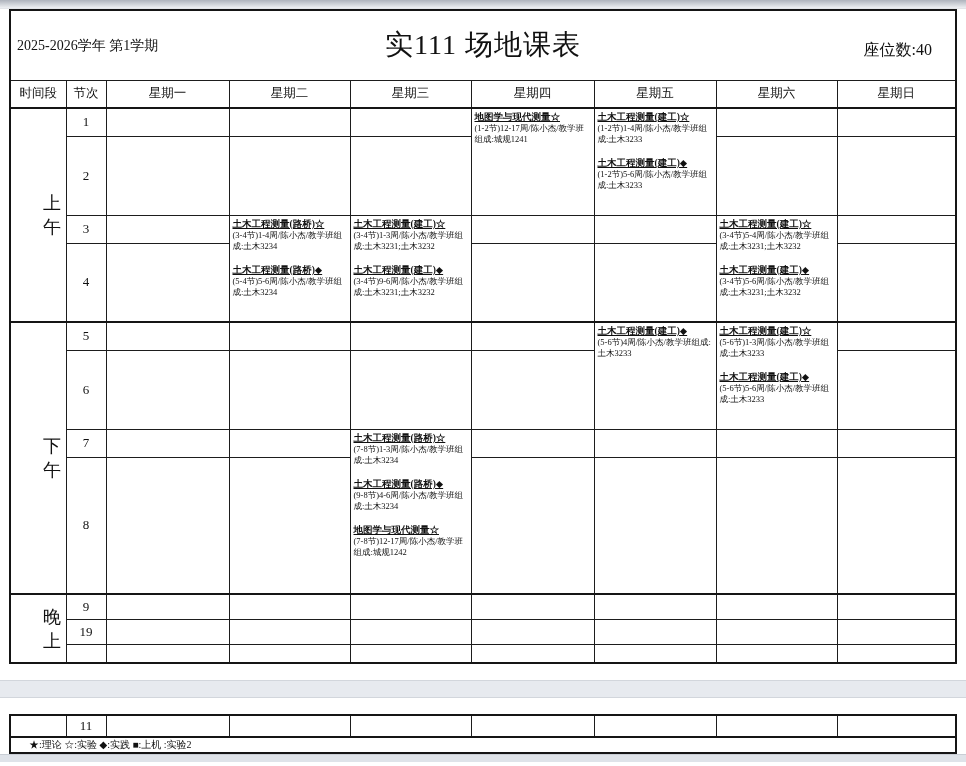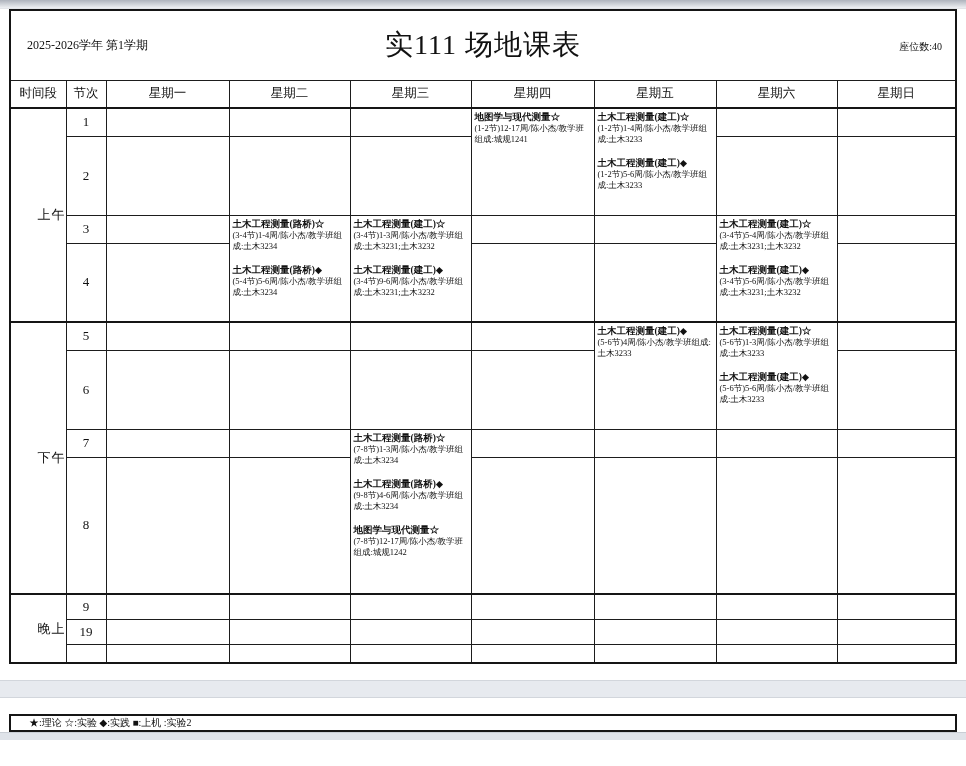--- a/index.html
+++ b/index.html
@@ -25,54 +25,54 @@
     border: 1px solid #1d1d1d;
     overflow: hidden;
   }
   td.titlebar {
     border-bottom: 2px solid #151515;
     height: 70px;
     position: relative;
   }
   .tb-wrap { position: relative; width: 100%; height: 100%; }
   .semester {
-    position: absolute; left: 16px; top: 26px;
-    font-size: 12px; white-space: nowrap;
+    position: absolute; left: 6px; top: 26px;
+    font-size: 14px; white-space: nowrap;
   }
   .big-title {
     position: absolute; left: 0; right: 0; top: 15px;
     text-align: center;
     font-size: 28px; font-weight: normal; letter-spacing: 1px;
     white-space: nowrap;
   }
   .seats {
-    position: absolute; right: 13px; top: 29px;
-    font-size: 10px; white-space: nowrap; text-align: right;
+    position: absolute; right: 23px; top: 29px;
+    font-size: 16px; white-space: nowrap; text-align: right;
   }
   tr.head td {
     border-bottom: 2px solid #151515;
     text-align: center; vertical-align: middle;
     font-size: 12.5px;
     height: 28px;
   }
   tr.sec-top td { border-top: 2px solid #151515; }
   td.tcell {
-    text-align: right; vertical-align: middle;
-    font-size: 13px; letter-spacing: 1px;
+    text-align: left; vertical-align: middle;
+    font-size: 18px; letter-spacing: 1px; padding-left: 32px;
   }
   td.pcell {
     text-align: center; vertical-align: middle;
     font-size: 13px;
   }
   td.ccell {
     vertical-align: top; text-align: left;
     padding: 2px 3px 0 3px;
     word-break: break-all;
   }
-  .course { font-weight: bold; font-size: 9.5px; line-height: 12px; }
+  .course { font-weight: bold; font-size: 9.5px; line-height: 12px; text-decoration: underline; }
   .detail { font-size: 8.5px; line-height: 11px; }
   .entry + .entry { margin-top: 12px; }
   .gap-white-a { height: 16px; background: #fff; }
   .gap-band {
     height: 18px;
     background: #e7eaef;
     border-top: 1px solid #d2d6dc;
     border-bottom: 1px solid #d2d6dc;
   }
   .gap-white-b { height: 16px; background: #fff; }
@@ -332,19 +332,30 @@
       <col style="width:40px">
     <col style="width:123px">
       <col style="width:121px">
       <col style="width:121px">
     <col style="width:123px">
       <col style="width:122px">
       <col style="width:121px">
     <col style="width:119px">
   </colgroup>
   <tbody>
+      <tr style="height:22px">
+    <td class="tcell"></td>
+    <td class="pcell">11</td>
+    <td class="ccell"></td>
+    <td class="ccell"></td>
+    <td class="ccell"></td>
+    <td class="ccell"></td>
+    <td class="ccell"></td>
+    <td class="ccell"></td>
+    <td class="ccell"></td>
+  </tr>
   <tr>
     <td class="legend-cell" colspan="9">★:理论 ☆:实验 ◆:实践 ■:上机 :实验2</td>
   </tr>
 </tbody>
   </table>
 
 <div class="bottom-band"></div>
 
 </body></html>

